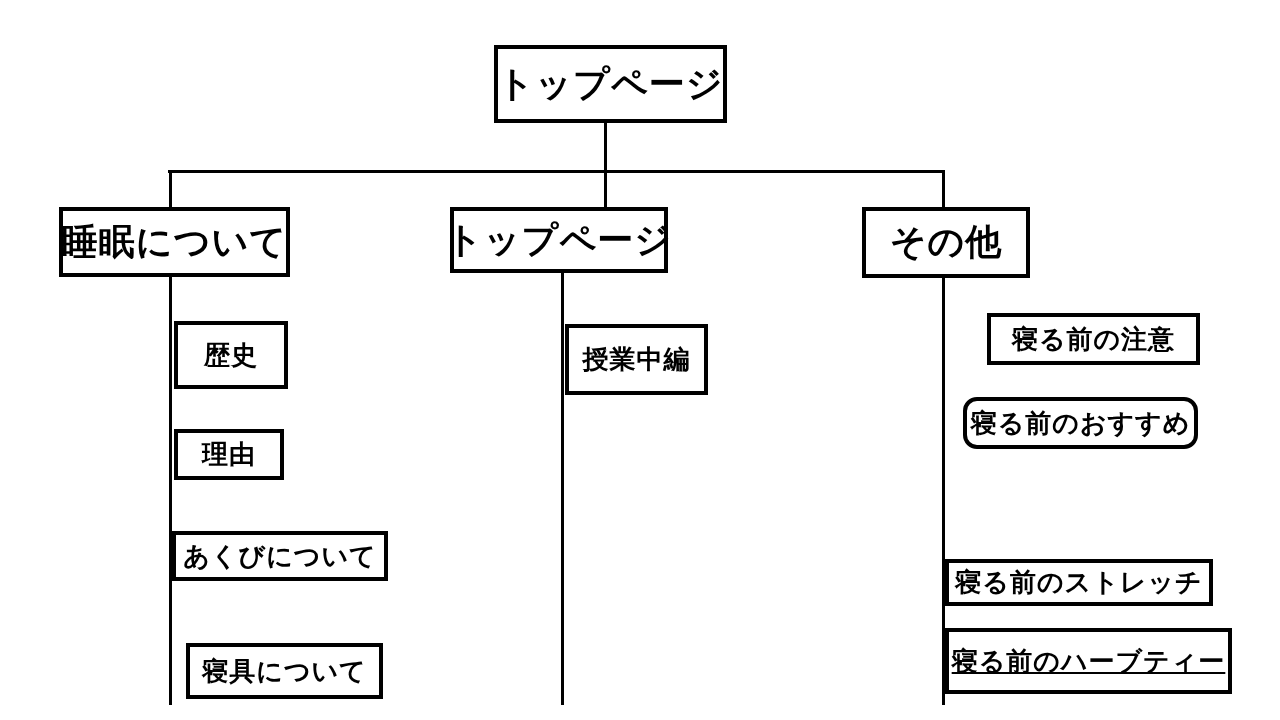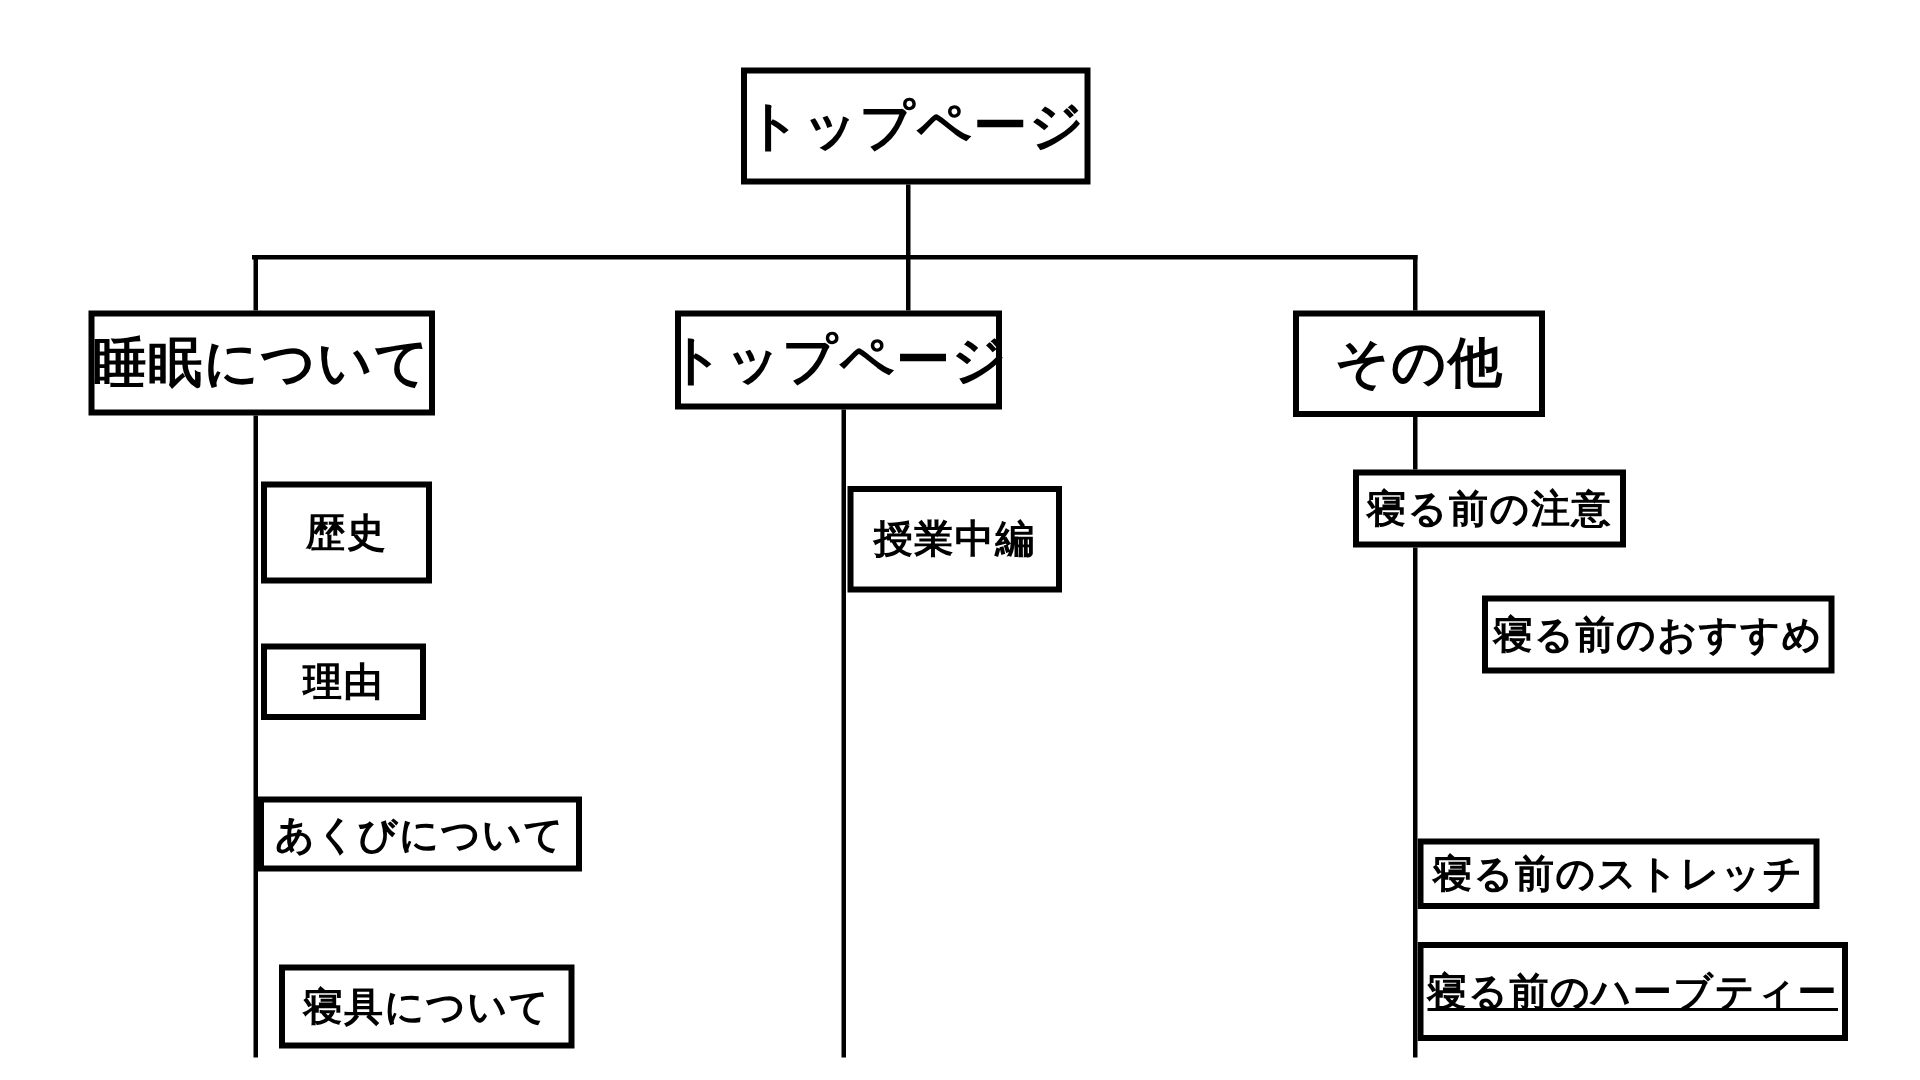--- a/index.html
+++ b/index.html
@@ -64,22 +64,22 @@
 
   <div class="node leaf" style="left:174px; top:429px; width:110px; height:51px;">理由</div>
 
   <div class="node leaf" style="left:172px; top:531px; width:216px; height:50px;">あくびについて</div>
 
   <div class="node leaf" style="left:186px; top:627px; width:197px; height:56px;margin-top:16px;">寝具について</div>
 
   <div class="node leaf" style="left:565px; top:324px; width:143px; height:71px;">授業中編</div>
 
 
-  <div class="node leaf" style="left:902px; top:313px; width:182px; height:52px;">寝る前の注意</div>
+  <div class="node leaf" style="left:987px; top:313px; width:213px; height:52px;">寝る前の注意</div>
 
-  <div class="node leaf" style="left:988px; top:397px; width:235px; height:52px;">寝る前のおすすめ</div>
+  <div class="node leaf" style="left:963px; top:397px; width:235px; height:52px;border-radius:14px;">寝る前のおすすめ</div>
 
 
   <div class="node leaf" style="left:945px; top:559px; width:268px; height:47px;">寝る前のストレッチ</div>
 
   <div class="node leaf" style="left:945px; top:628px; width:287px; height:66px;text-decoration:underline;">寝る前のハーブティー</div>
 
 </div>
 
 </body></html>

